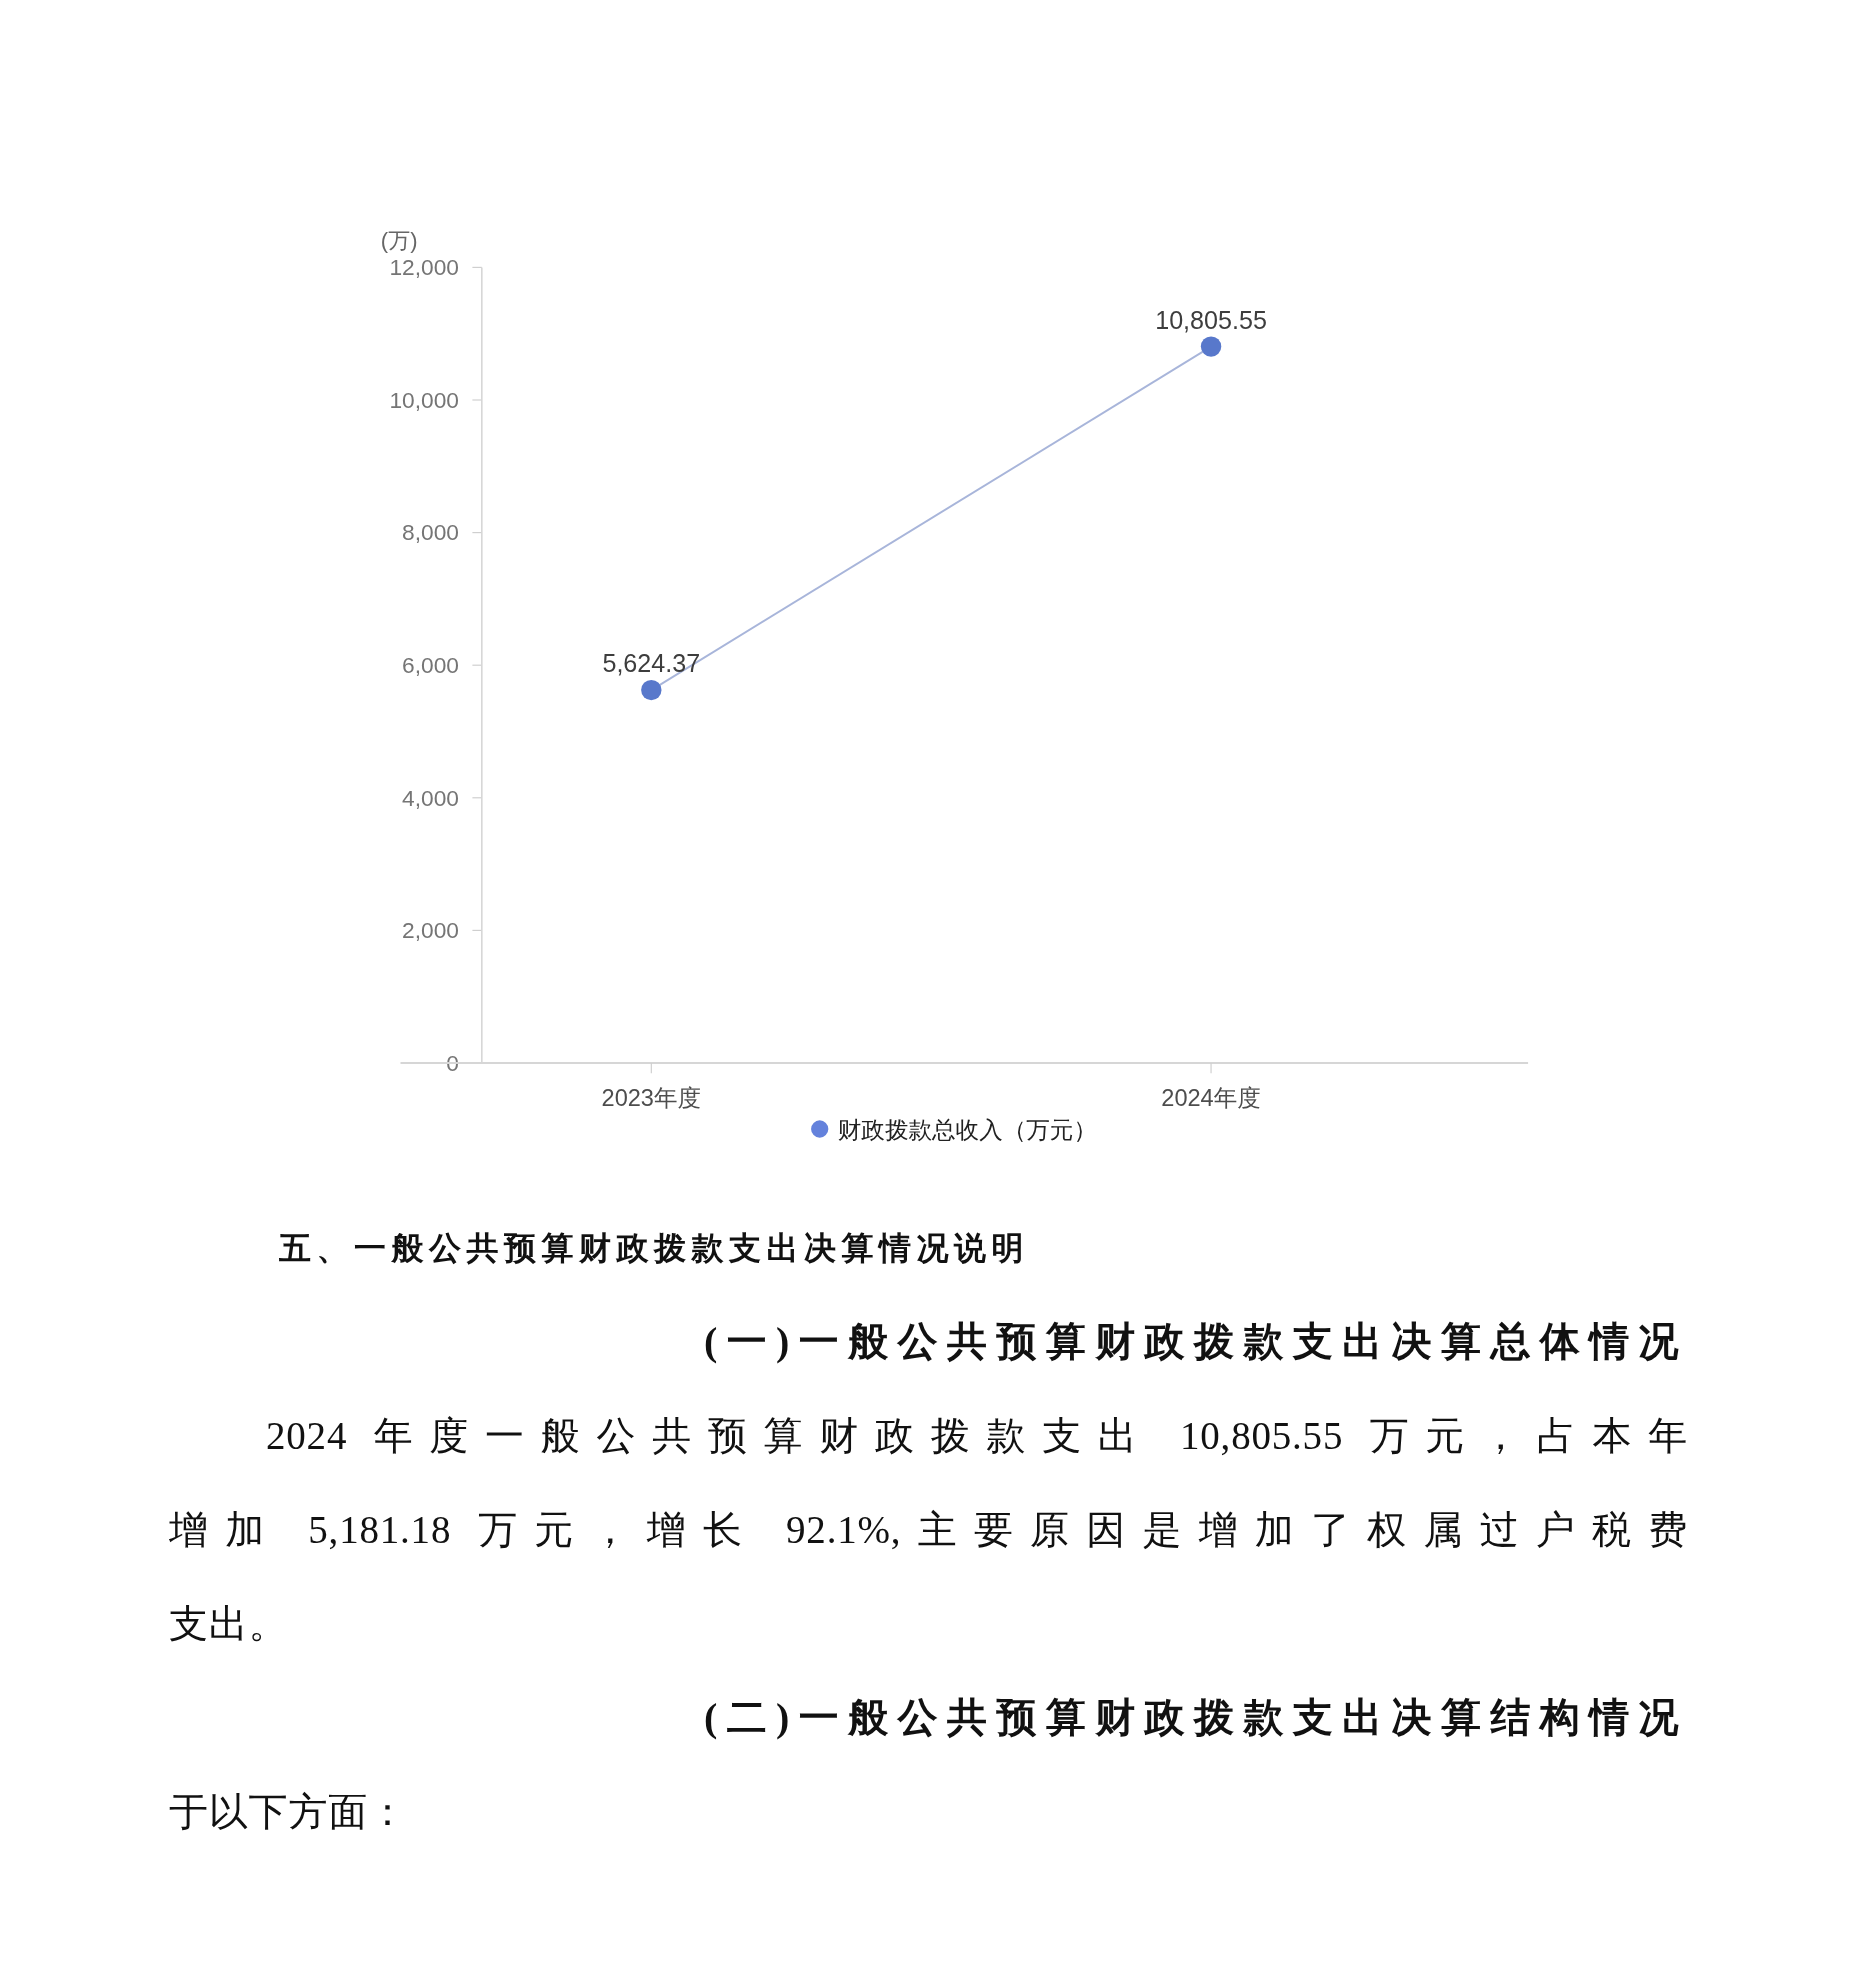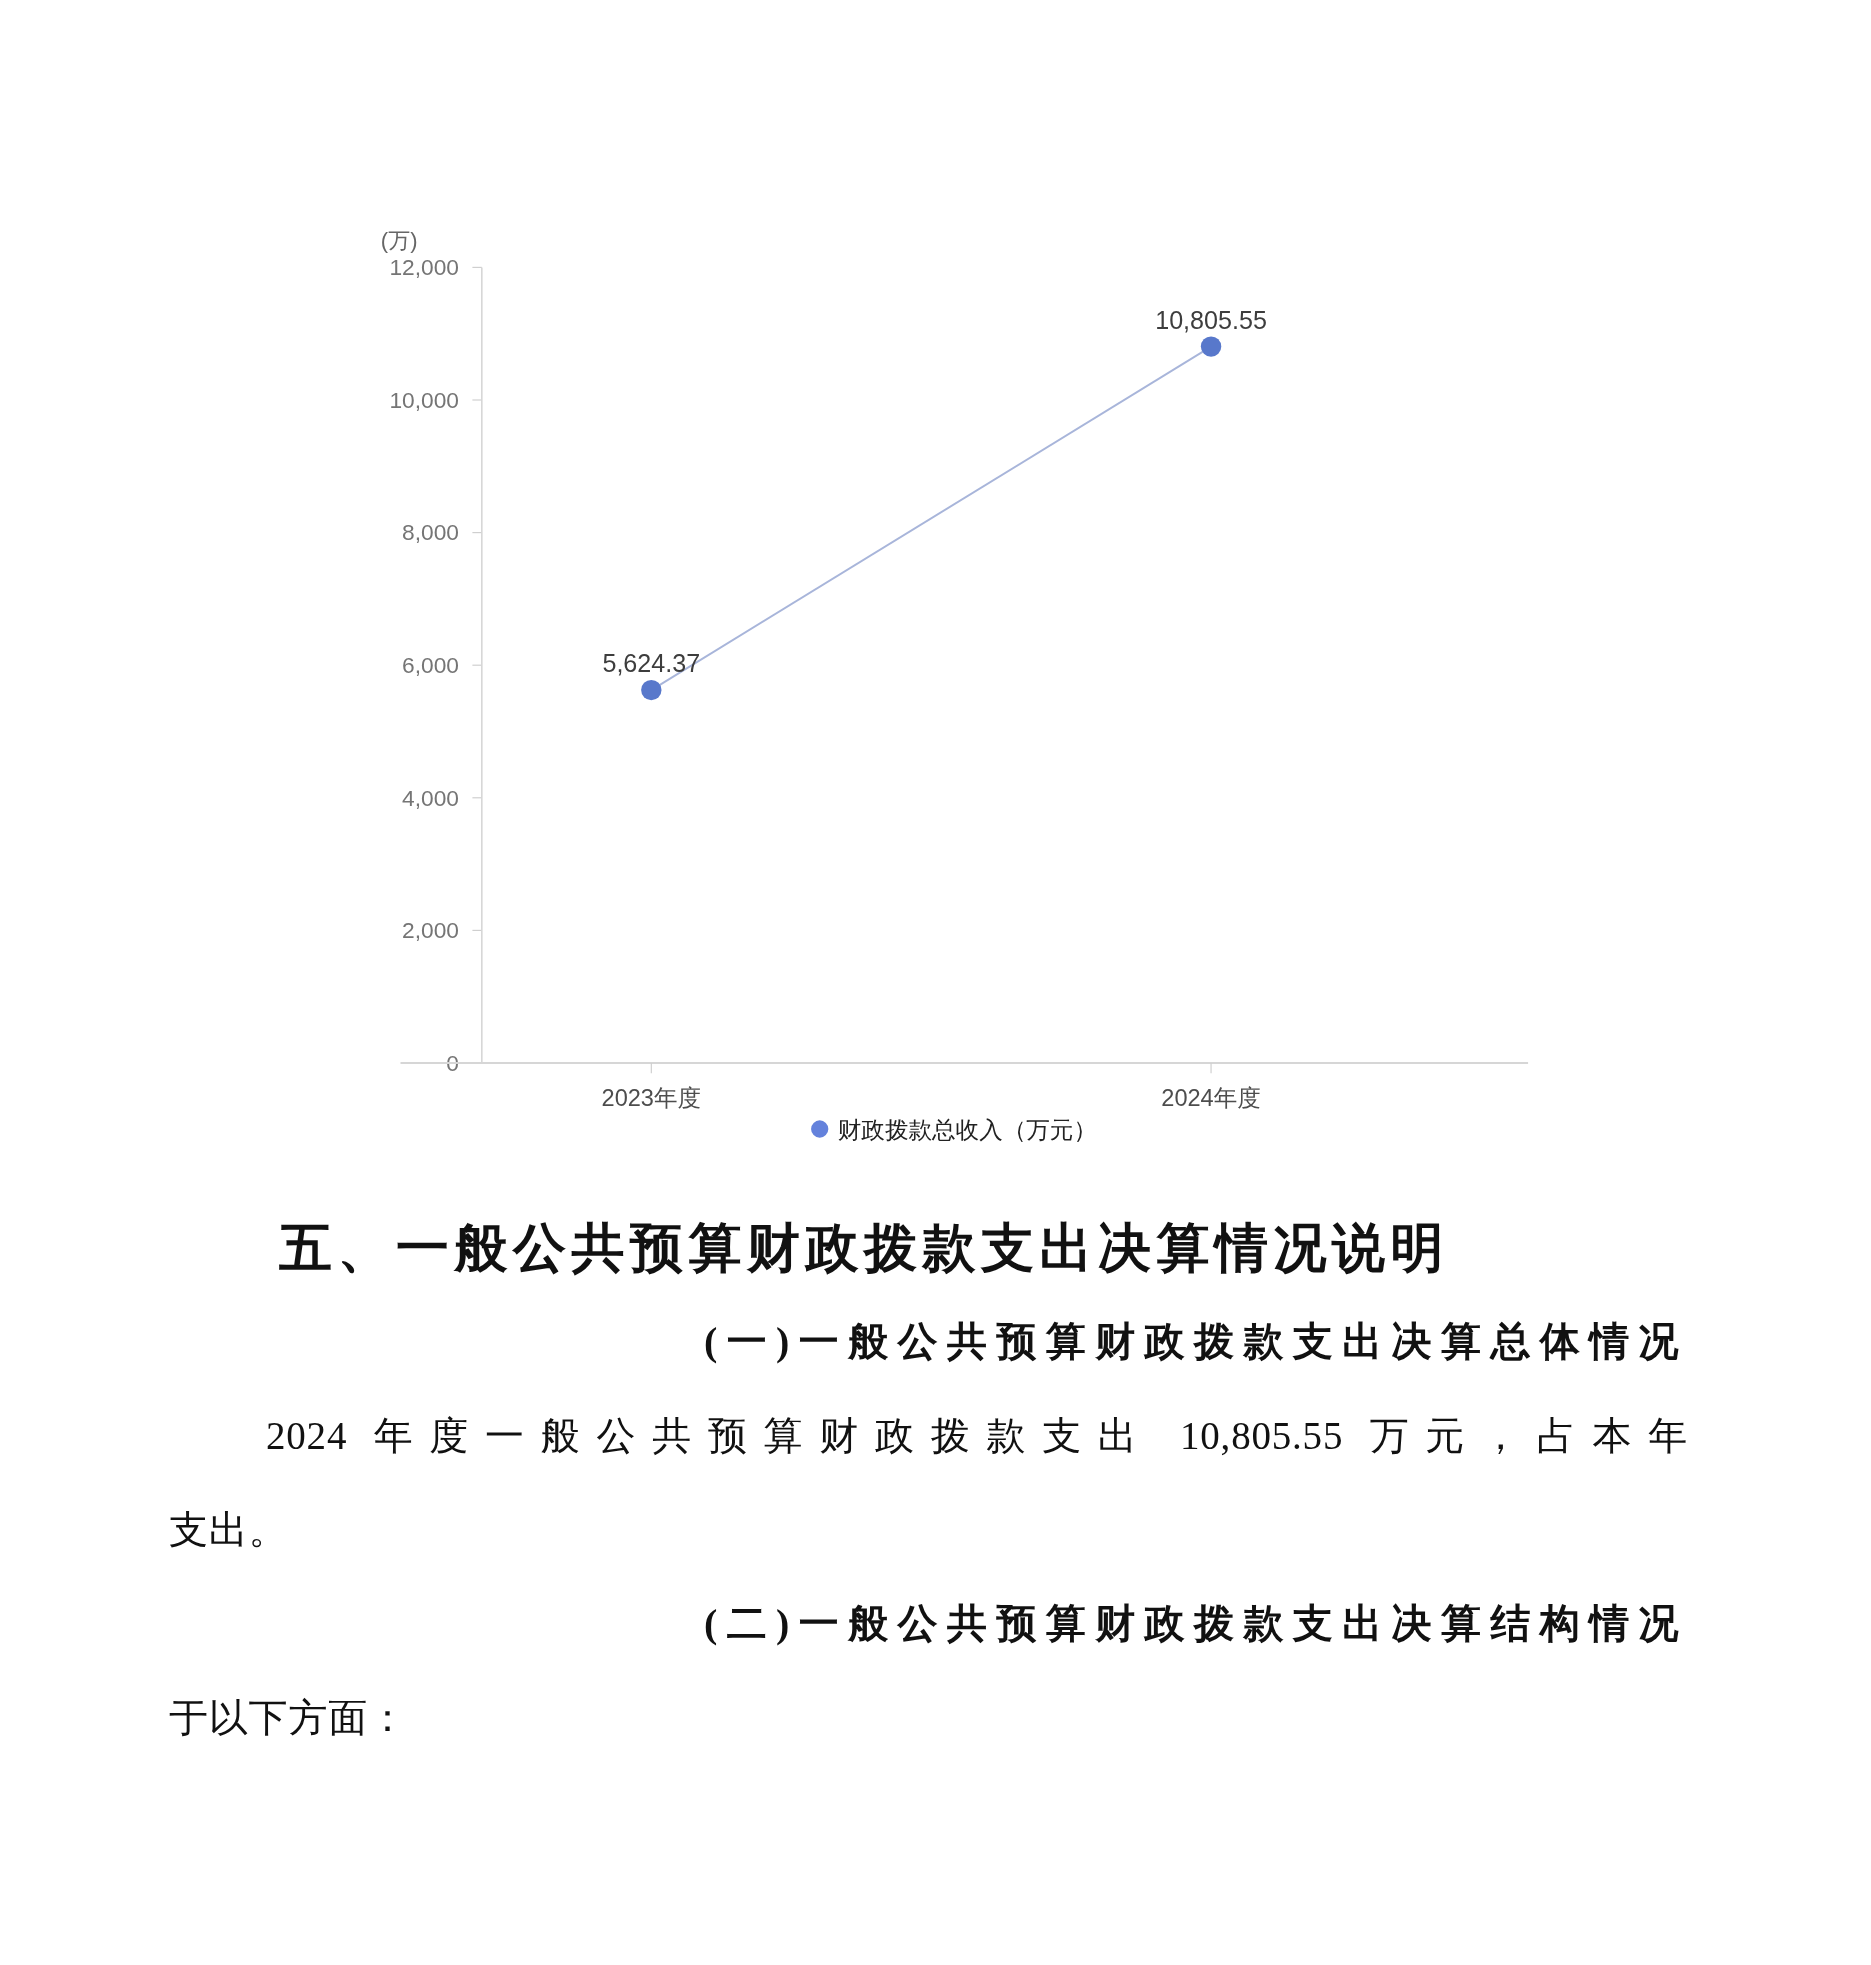--- a/index.html
+++ b/index.html
@@ -14,21 +14,21 @@
   .text-col{position:absolute;left:169px;top:1201px;width:1519px}
   .line{
     font-size:39px;height:94px;line-height:94px;overflow:hidden;
     text-align:justify;letter-spacing:0.8px;white-space:normal;
   }
   .line.j::after{content:"";display:inline-block;width:100%;height:0;vertical-align:top}
   .ind{text-indent:97px}
   .plain{text-align:left}
   .heading{
     font-family:"Liberation Sans","DejaVu Sans",sans-serif;
-    font-size:53px;font-weight:700;letter-spacing:5.5px;
+    font-size:32px;font-weight:700;letter-spacing:5.5px;
     padding-left:110px;text-align:left;
   }
   .sub{
     font-weight:700;font-size:40px;letter-spacing:9.4px;
     padding-left:110px;text-align:right;
   }
 </style>
 </head>
 <body>
 
@@ -62,18 +62,19 @@
       <text x="2133.111" y="280.5634375000002" font-size="64" fill="#3D3D3D" text-anchor="middle" font-family="&quot;Liberation Sans&quot;,&quot;DejaVu Sans&quot;,sans-serif">10,805.55</text>
       <circle cx="1137" cy="2318" r="22" fill="#6482DC"></circle>
       <text x="1183" y="2340" font-size="60" fill="#222222" font-family="&quot;Liberation Sans&quot;,&quot;DejaVu Sans&quot;,sans-serif">财政拨款总收入（万元）</text>
     </svg>
   </div>
 
 <div class="text-col">
   <div class="line heading">五、一般公共预算财政拨款支出决算情况说明</div>
   <div class="line sub">(一)一般公共预算财政拨款支出决算总体情况</div>
   <div class="line j ind">2024 年度一般公共预算财政拨款支出 10,805.55 万元，占本年</div>
+  <div class="line j">增加 5,181.18 万元，增长 92.1%,主要原因是增加了权属过户税费</div>
   <div class="line plain">支出。</div>
   <div class="line sub">(二)一般公共预算财政拨款支出决算结构情况</div>
   <div class="line plain">于以下方面：</div>
 
 </div>
 
 
 </body></html>

